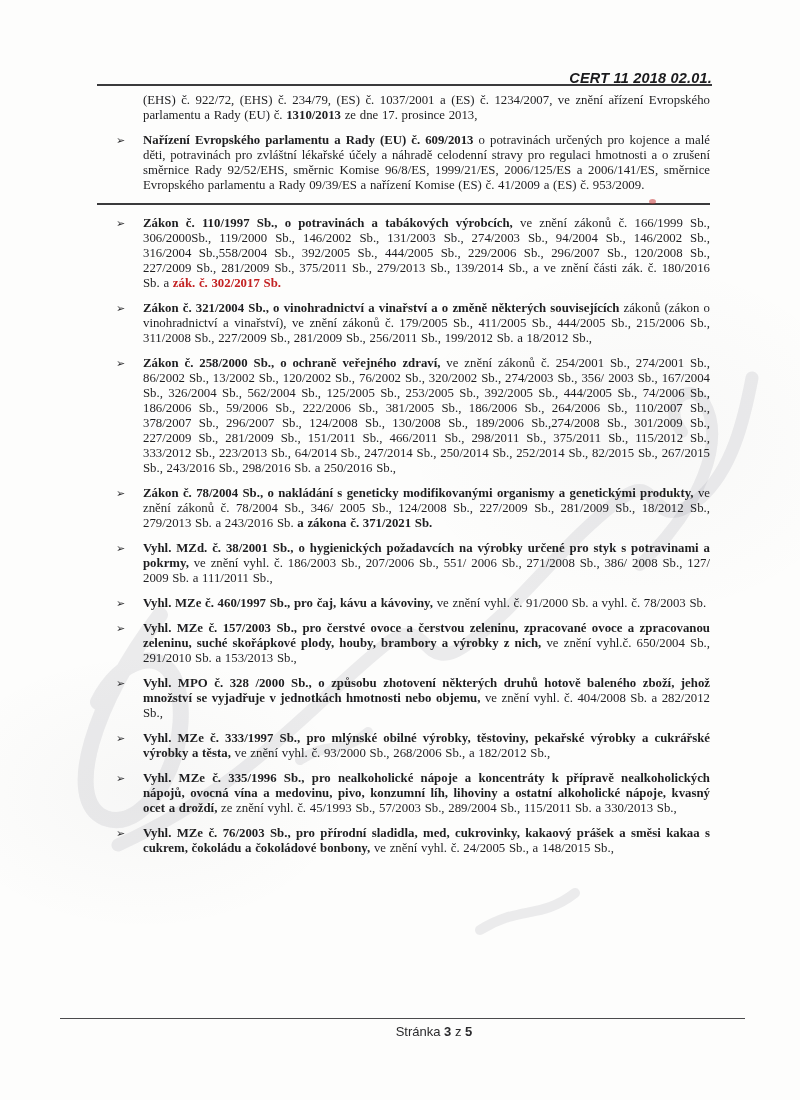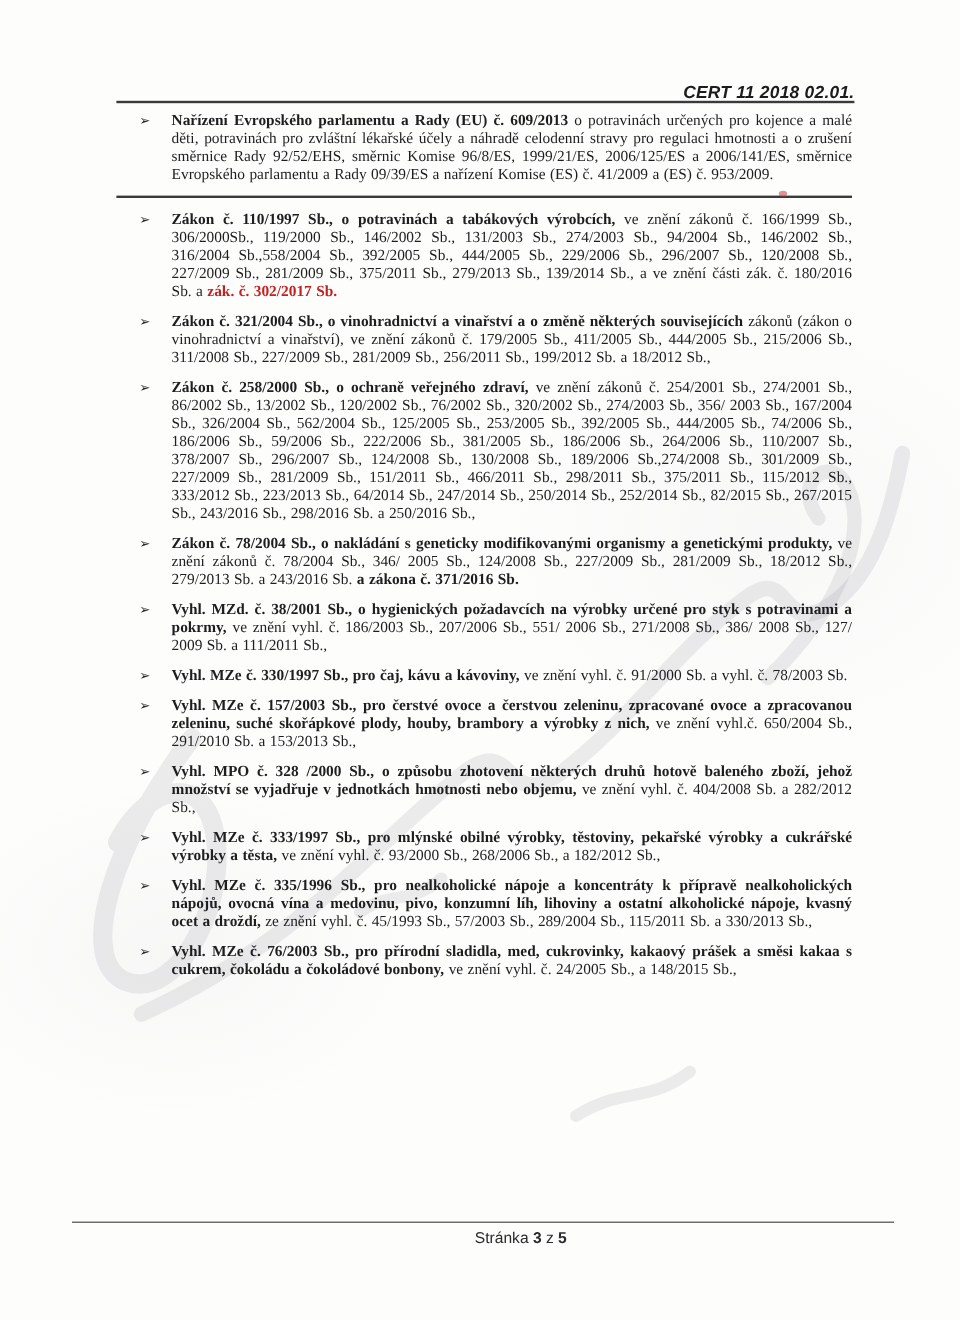--- a/index.html
+++ b/index.html
@@ -41,30 +41,31 @@
       <path stroke-width="12" d="M 640 565 C 702 505, 726 440, 704 402 C 690 380, 660 402, 682 432"></path>
       <path stroke-width="10" d="M 300 760 C 330 740, 340 756, 368 732"></path>
       <path stroke-width="10" d="M 480 930 C 520 905, 540 920, 575 893"></path>
     </g>
   </svg>
 
   <div class="doc-code">CERT 11 2018 02.01.</div>
   <div class="header-rule"></div>
 
   <div class="content">
+      <div class="para"><span>(EHS) č. 922/72, (EHS) č. 234/79, (ES) č. 1037/2001 a (ES) č. 1234/2007, ve znění ařízení Evropského parlamentu a Rady (EU) č. </span><span class="b">1310/2013</span><span> ze dne 17. prosince 2013,</span></div>
       <div class="para bulleted"><span class="bullet">➢</span><span class="b">Nařízení Evropského parlamentu a Rady (EU) č. 609/2013</span><span> o potravinách určených pro kojence a malé děti, potravinách pro zvláštní lékařské účely a náhradě celodenní stravy pro regulaci hmotnosti a o zrušení směrnice Rady 92/52/EHS, směrnic Komise 96/8/ES, 1999/21/ES, 2006/125/ES a 2006/141/ES, směrnice Evropského parlamentu a Rady 09/39/ES a nařízení Komise (ES) č. 41/2009 a (ES) č. 953/2009.</span></div>
       <div class="section-rule">
         <span class="red-speck"></span>
       </div>
       <div class="para bulleted"><span class="bullet">➢</span><span class="b">Zákon č. 110/1997 Sb., o potravinách a tabákových výrobcích,</span><span> ve znění zákonů č. 166/1999 Sb., 306/2000Sb., 119/2000 Sb., 146/2002 Sb., 131/2003 Sb., 274/2003 Sb., 94/2004 Sb., 146/2002 Sb., 316/2004 Sb.,558/2004 Sb., 392/2005 Sb., 444/2005 Sb., 229/2006 Sb., 296/2007 Sb., 120/2008 Sb., 227/2009 Sb., 281/2009 Sb., 375/2011 Sb., 279/2013 Sb., 139/2014 Sb., a ve znění části zák. č. 180/2016 Sb. a </span><span class="red">zák. č. 302/2017 Sb.</span></div>
       <div class="para bulleted"><span class="bullet">➢</span><span class="b">Zákon č. 321/2004 Sb., o vinohradnictví a vinařství a o změně některých souvisejících</span><span> zákonů (zákon o vinohradnictví a vinařství), ve znění zákonů č. 179/2005 Sb., 411/2005 Sb., 444/2005 Sb., 215/2006 Sb., 311/2008 Sb., 227/2009 Sb., 281/2009 Sb., 256/2011 Sb., 199/2012 Sb. a 18/2012 Sb.,</span></div>
       <div class="para bulleted"><span class="bullet">➢</span><span class="b">Zákon č. 258/2000 Sb., o ochraně veřejného zdraví,</span><span> ve znění zákonů č. 254/2001 Sb., 274/2001 Sb., 86/2002 Sb., 13/2002 Sb., 120/2002 Sb., 76/2002 Sb., 320/2002 Sb., 274/2003 Sb., 356/ 2003 Sb., 167/2004 Sb., 326/2004 Sb., 562/2004 Sb., 125/2005 Sb., 253/2005 Sb., 392/2005 Sb., 444/2005 Sb., 74/2006 Sb., 186/2006 Sb., 59/2006 Sb., 222/2006 Sb., 381/2005 Sb., 186/2006 Sb., 264/2006 Sb., 110/2007 Sb., 378/2007 Sb., 296/2007 Sb., 124/2008 Sb., 130/2008 Sb., 189/2006 Sb.,274/2008 Sb., 301/2009 Sb., 227/2009 Sb., 281/2009 Sb., 151/2011 Sb., 466/2011 Sb., 298/2011 Sb., 375/2011 Sb., 115/2012 Sb., 333/2012 Sb., 223/2013 Sb., 64/2014 Sb., 247/2014 Sb., 250/2014 Sb., 252/2014 Sb., 82/2015 Sb., 267/2015 Sb., 243/2016 Sb., 298/2016 Sb. a 250/2016 Sb.,</span></div>
-      <div class="para bulleted"><span class="bullet">➢</span><span class="b">Zákon č. 78/2004 Sb., o nakládání s geneticky modifikovanými organismy a genetickými produkty,</span><span> ve znění zákonů č. 78/2004 Sb., 346/ 2005 Sb., 124/2008 Sb., 227/2009 Sb., 281/2009 Sb., 18/2012 Sb., 279/2013 Sb. a 243/2016 Sb.</span><span class="b"> a zákona č. 371/2016 Sb.</span></div>
+      <div class="para bulleted"><span class="bullet">➢</span><span class="b">Zákon č. 78/2004 Sb., o nakládání s geneticky modifikovanými organismy a genetickými produkty,</span><span> ve znění zákonů č. 78/2004 Sb., 346/ 2005 Sb., 124/2008 Sb., 227/2009 Sb., 281/2009 Sb., 18/2012 Sb., 279/2013 Sb. a 243/2016 Sb.</span><span class="b"> a zákona č. 371/2021 Sb.</span></div>
       <div class="para bulleted"><span class="bullet">➢</span><span class="b">Vyhl. MZd. č. 38/2001 Sb., o hygienických požadavcích na výrobky určené pro styk s potravinami a pokrmy,</span><span> ve znění vyhl. č. 186/2003 Sb., 207/2006 Sb., 551/ 2006 Sb., 271/2008 Sb., 386/ 2008 Sb., 127/ 2009 Sb. a 111/2011 Sb.,</span></div>
-      <div class="para bulleted"><span class="bullet">➢</span><span class="b">Vyhl. MZe č. 330/1997 Sb., pro čaj, kávu a kávoviny,</span><span> ve znění vyhl. č. 91/2000 Sb. a vyhl. č. 78/2003 Sb.</span></div>
+      <div class="para bulleted"><span class="bullet">➢</span><span class="b">Vyhl. MZe č. 460/1997 Sb., pro čaj, kávu a kávoviny,</span><span> ve znění vyhl. č. 91/2000 Sb. a vyhl. č. 78/2003 Sb.</span></div>
       <div class="para bulleted"><span class="bullet">➢</span><span class="b">Vyhl. MZe č. 157/2003 Sb., pro čerstvé ovoce a čerstvou zeleninu, zpracované ovoce a zpracovanou zeleninu, suché skořápkové plody, houby, brambory a výrobky z nich,</span><span> ve znění vyhl.č. 650/2004 Sb., 291/2010 Sb. a 153/2013 Sb.,</span></div>
       <div class="para bulleted"><span class="bullet">➢</span><span class="b">Vyhl. MPO č. 328 /2000 Sb., o způsobu zhotovení některých druhů hotově baleného zboží, jehož množství se vyjadřuje v jednotkách hmotnosti nebo objemu,</span><span> ve znění vyhl. č. 404/2008 Sb. a 282/2012 Sb.,</span></div>
       <div class="para bulleted"><span class="bullet">➢</span><span class="b">Vyhl. MZe č. 333/1997 Sb., pro mlýnské obilné výrobky, těstoviny, pekařské výrobky a cukrářské výrobky a těsta,</span><span> ve znění vyhl. č. 93/2000 Sb., 268/2006 Sb., a 182/2012 Sb.,</span></div>
       <div class="para bulleted"><span class="bullet">➢</span><span class="b">Vyhl. MZe č. 335/1996 Sb., pro nealkoholické nápoje a koncentráty k přípravě nealkoholických nápojů, ovocná vína a medovinu, pivo, konzumní líh, lihoviny a ostatní alkoholické nápoje, kvasný ocet a droždí,</span><span> ze znění vyhl. č. 45/1993 Sb., 57/2003 Sb., 289/2004 Sb., 115/2011 Sb. a 330/2013 Sb.,</span></div>
       <div class="para bulleted"><span class="bullet">➢</span><span class="b">Vyhl. MZe č. 76/2003 Sb., pro přírodní sladidla, med, cukrovinky, kakaový prášek a směsi kakaa s cukrem, čokoládu a čokoládové bonbony,</span><span> ve znění vyhl. č. 24/2005 Sb., a 148/2015 Sb.,</span></div>
     </div>
 
   <div class="footer-rule"></div>
   <div class="footer-text">
     <span>Stránka</span>

